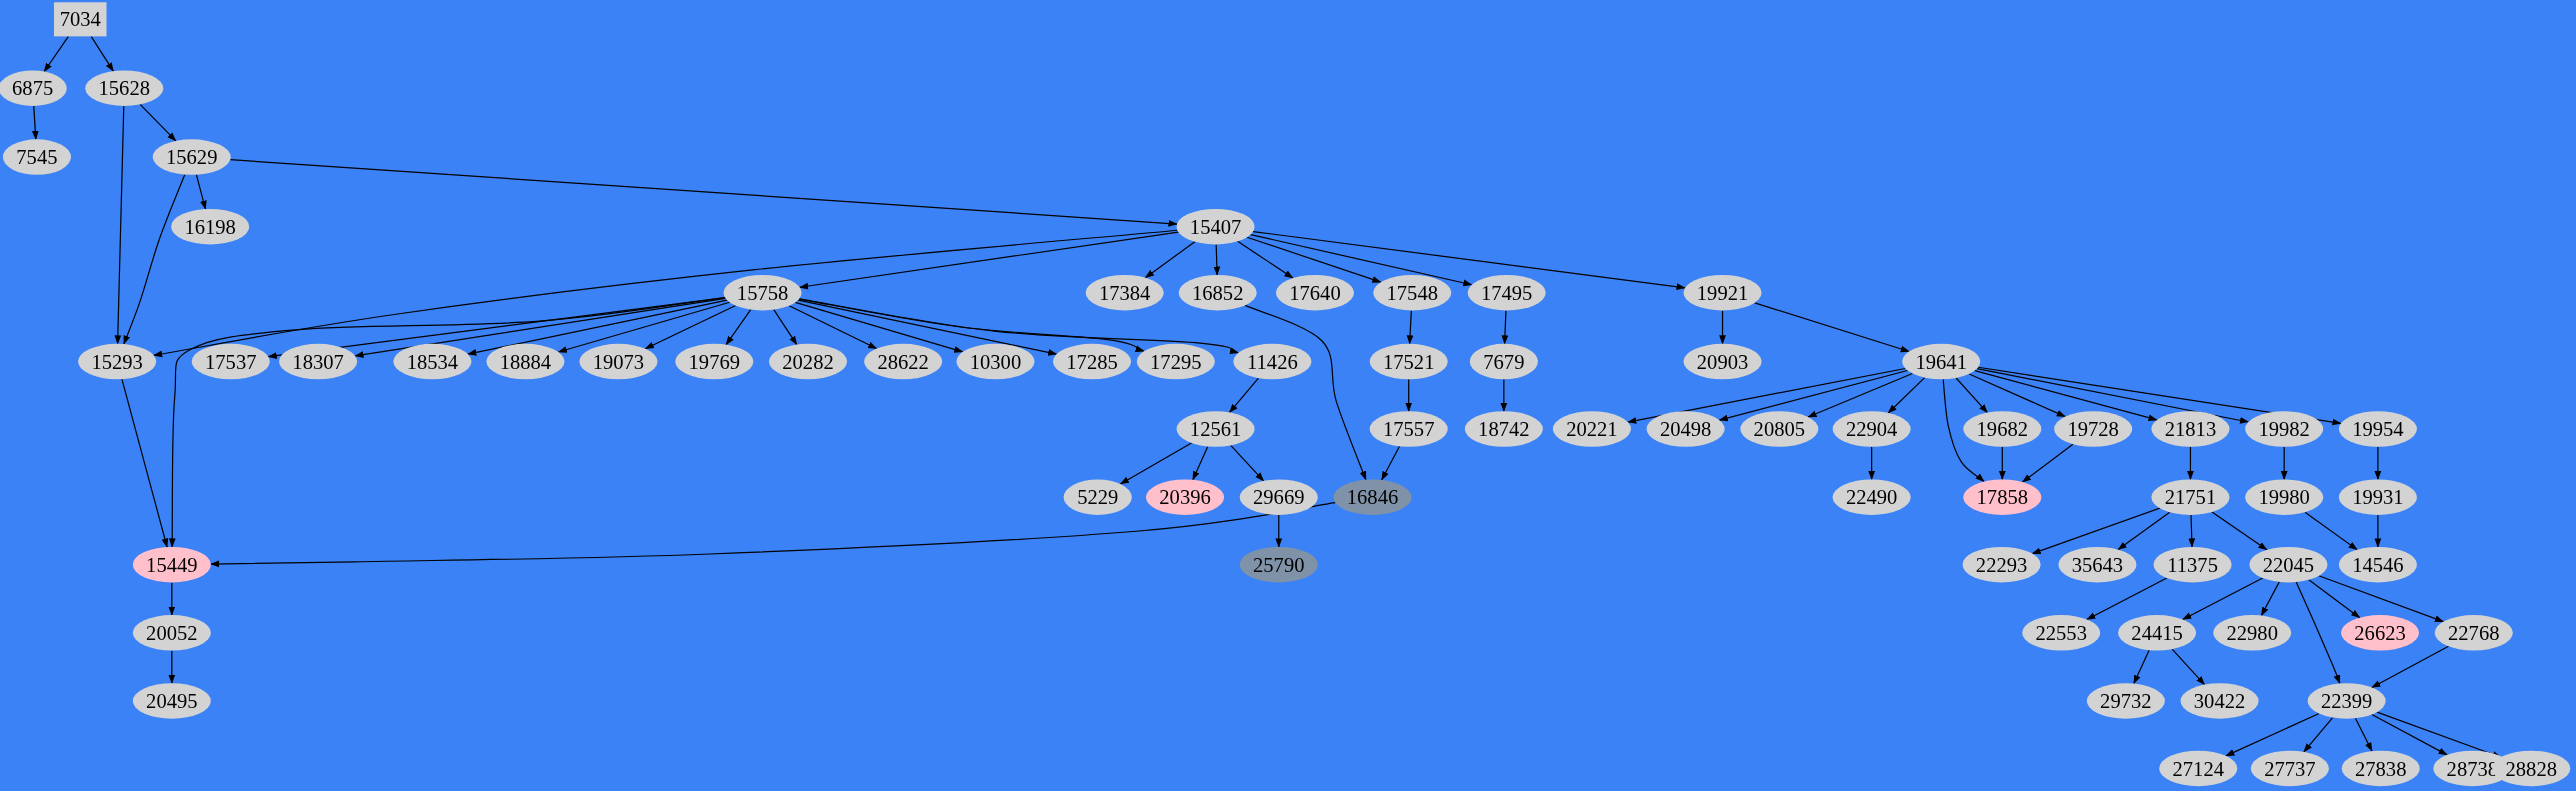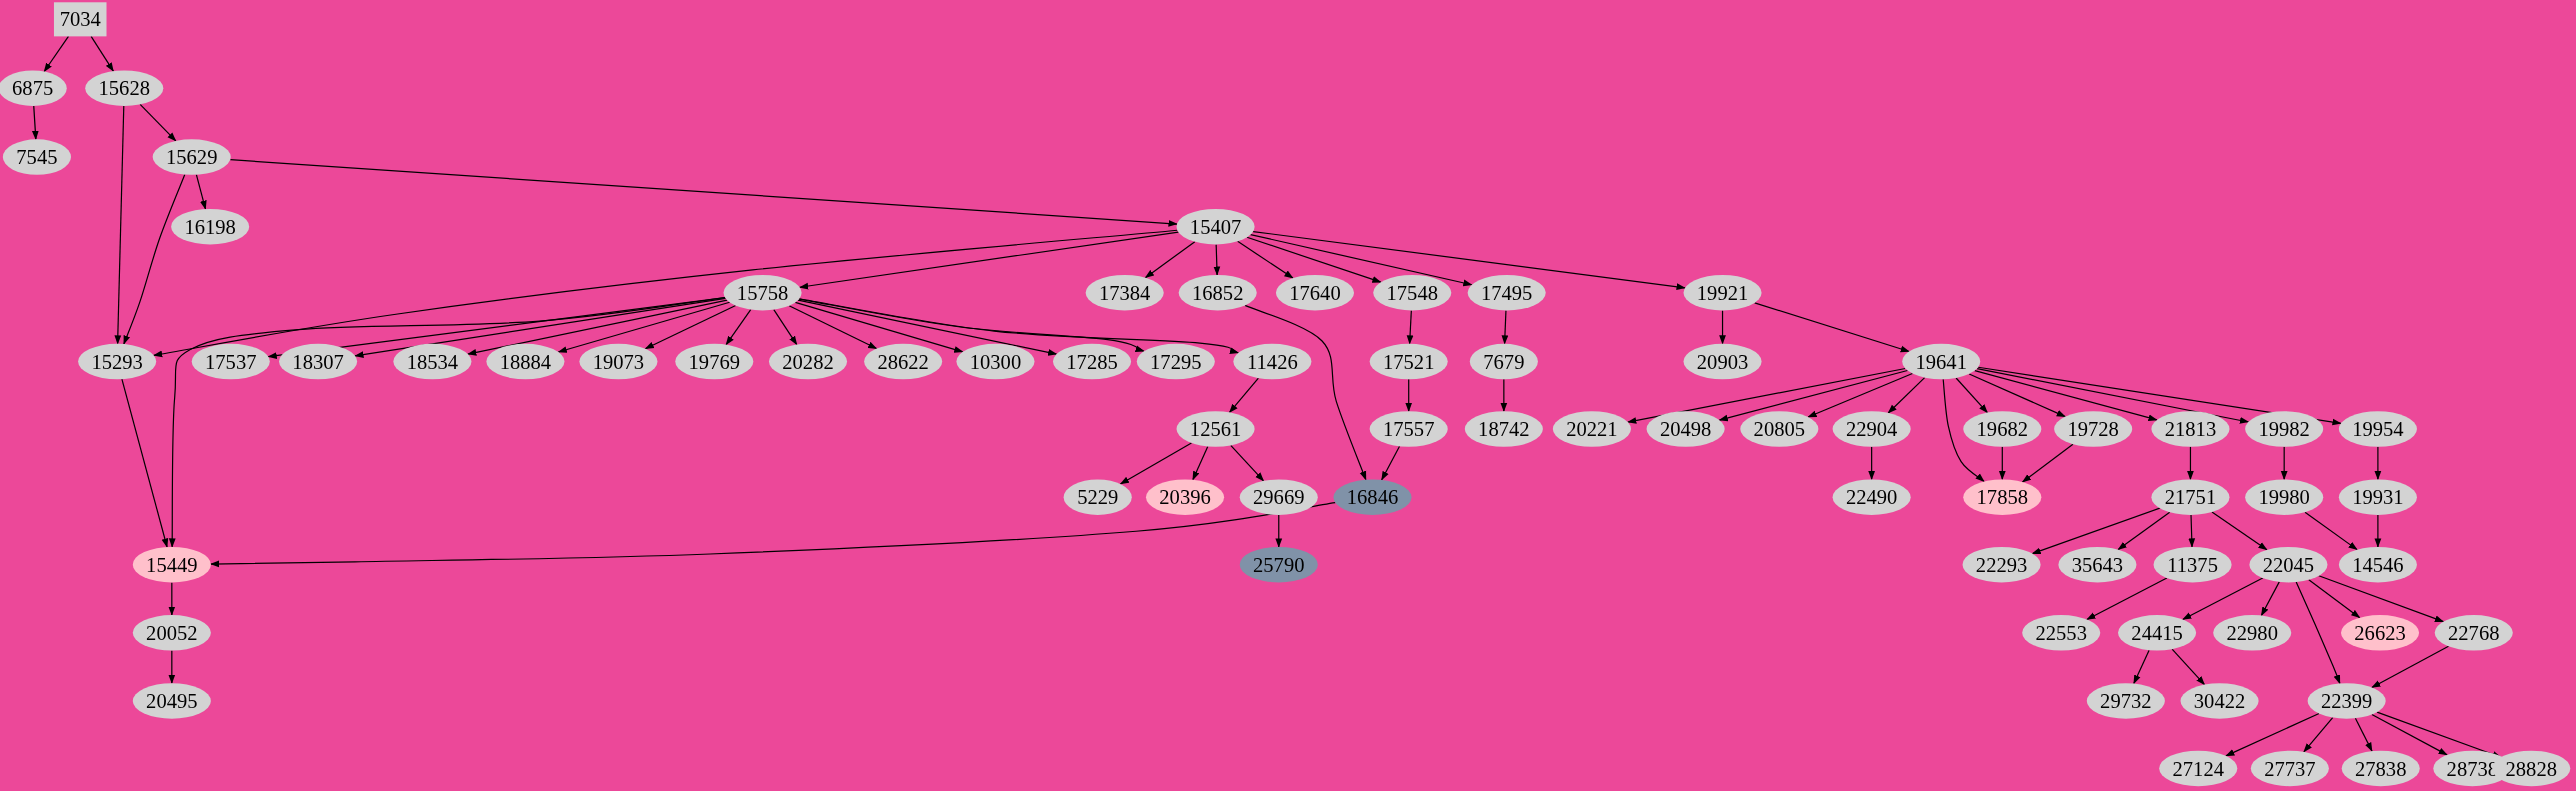--- a/index.html
+++ b/index.html
@@ -1,16 +1,16 @@
 <!DOCTYPE html>
 <html style="font-size:11.4px"><head>
 <meta charset="utf-8">
 <style>
   html,body{margin:0;padding:0;background:#ffffff;}
-  .canvas{width:2576px;height:792px;background:#ec4899;overflow:hidden;}
+  .canvas{width:2576px;height:792px;background:#3b82f6;overflow:hidden;}
   svg text{font-family:"Liberation Serif","DejaVu Serif",serif;font-size:29px;fill:#000000;
            text-anchor:middle;user-select:none;}
   svg path.edge{fill:none;stroke:#000000;stroke-width:1.7px;}
 </style>
 </head>
 <body>
 
 <div class="canvas">
   <svg id="graph-svg" width="2576" height="792" viewBox="0 0 3628 1115" xmlns="http://www.w3.org/2000/svg">
     <defs>

